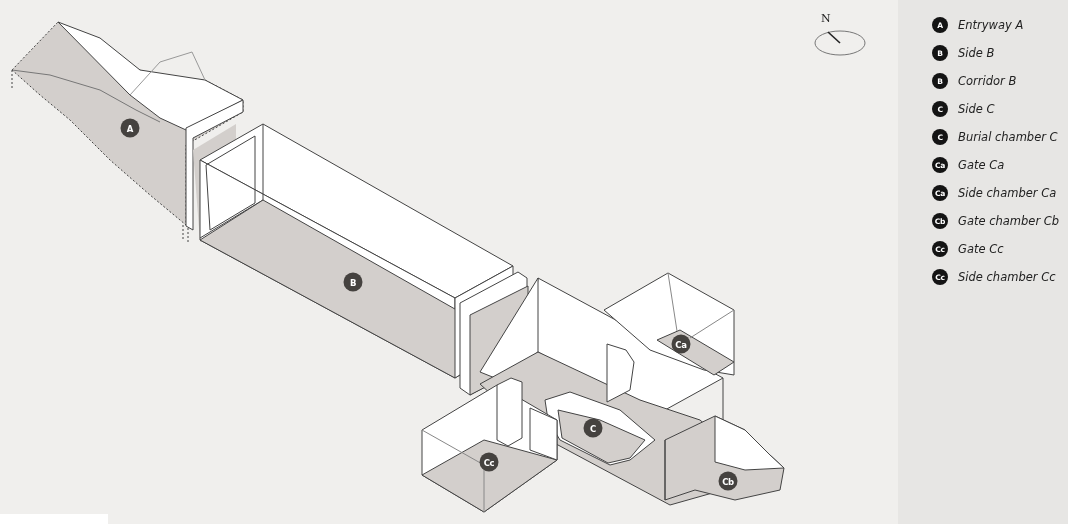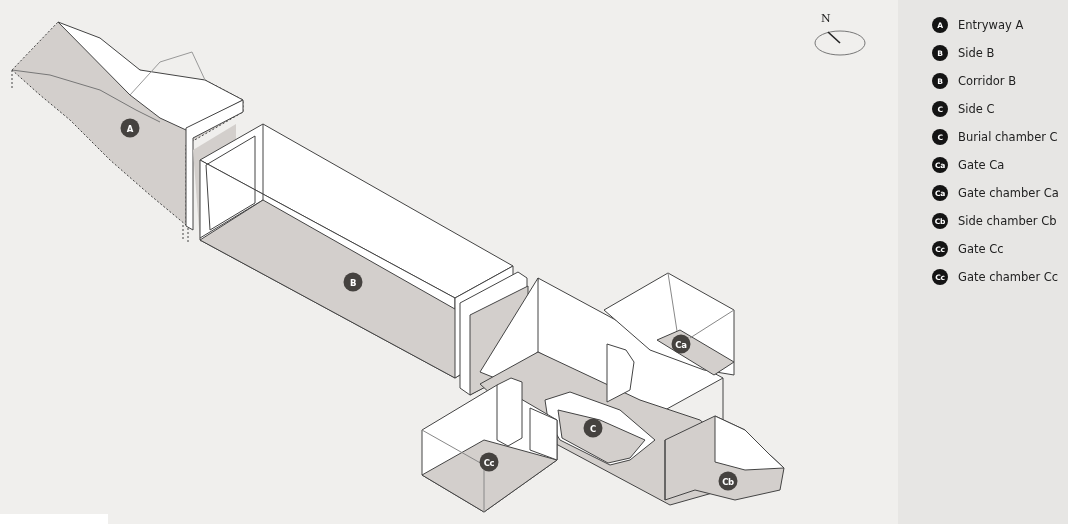--- a/index.html
+++ b/index.html
@@ -3,21 +3,21 @@
 <meta charset="utf-8">
 <style>
   html, body { margin:0; padding:0; }
   body { width:1068px; height:524px; overflow:hidden; background:#f0efed; font-family:"DejaVu Sans", sans-serif; position:relative; }
   #stage { position:absolute; left:0; top:0; width:898px; height:524px; background:#f0efed; }
   #stage svg { position:absolute; left:0; top:0; }
   .badge { position:absolute; width:19px; height:19px; border-radius:50%; background:#45423f; color:#fff; font-size:8.5px; font-weight:bold; display:flex; align-items:center; justify-content:center; transform:translate(-50%,-50%); letter-spacing:-0.3px; }
   #legend { position:absolute; left:898px; top:0; width:170px; height:524px; background:#e7e6e4; }
   .leg-item { position:absolute; left:34px; height:18px; display:flex; align-items:center; }
   .leg-dot { width:16px; height:16px; border-radius:50%; background:#141414; color:#fff; font-size:7.5px; font-weight:bold; display:flex; align-items:center; justify-content:center; letter-spacing:-0.3px; }
-  .leg-label { margin-left:10px; font-size:11.5px; color:#222; white-space:nowrap; }
+  .leg-label { margin-left:10px; font-size:11.5px; color:#222; white-space:nowrap;font-style:italic; }
   #compass { position:absolute; left:812px; top:12px; width:58px; height:48px; }
   #compass .n { position:absolute; left:9px; top:0px; font-family:"DejaVu Serif", serif; font-size:11px; color:#222; }
   #strip { position:absolute; left:0; top:514px; width:108px; height:10px; background:#ffffff; }
 </style>
 </head>
 <body>
 
 <div id="stage">
   <svg width="898" height="524" viewBox="0 0 898 524">
     <g stroke="#444" stroke-width="1" stroke-linejoin="round" fill="none">
@@ -104,27 +104,27 @@
   <div class="leg-item" style="top:128px">
       <span class="leg-dot">C</span>
       <span class="leg-label">Burial chamber C</span>
     </div>
   <div class="leg-item" style="top:156px">
       <span class="leg-dot">Ca</span>
       <span class="leg-label">Gate Ca</span>
     </div>
   <div class="leg-item" style="top:184px">
       <span class="leg-dot">Ca</span>
-      <span class="leg-label">Gate chamber Ca</span>
+      <span class="leg-label">Side chamber Ca</span>
     </div>
   <div class="leg-item" style="top:212px">
       <span class="leg-dot">Cb</span>
-      <span class="leg-label">Side chamber Cb</span>
+      <span class="leg-label">Gate chamber Cb</span>
     </div>
   <div class="leg-item" style="top:240px">
       <span class="leg-dot">Cc</span>
       <span class="leg-label">Gate Cc</span>
     </div>
   <div class="leg-item" style="top:268px">
       <span class="leg-dot">Cc</span>
-      <span class="leg-label">Gate chamber Cc</span>
+      <span class="leg-label">Side chamber Cc</span>
     </div>
 </div>
 
 </body></html>

